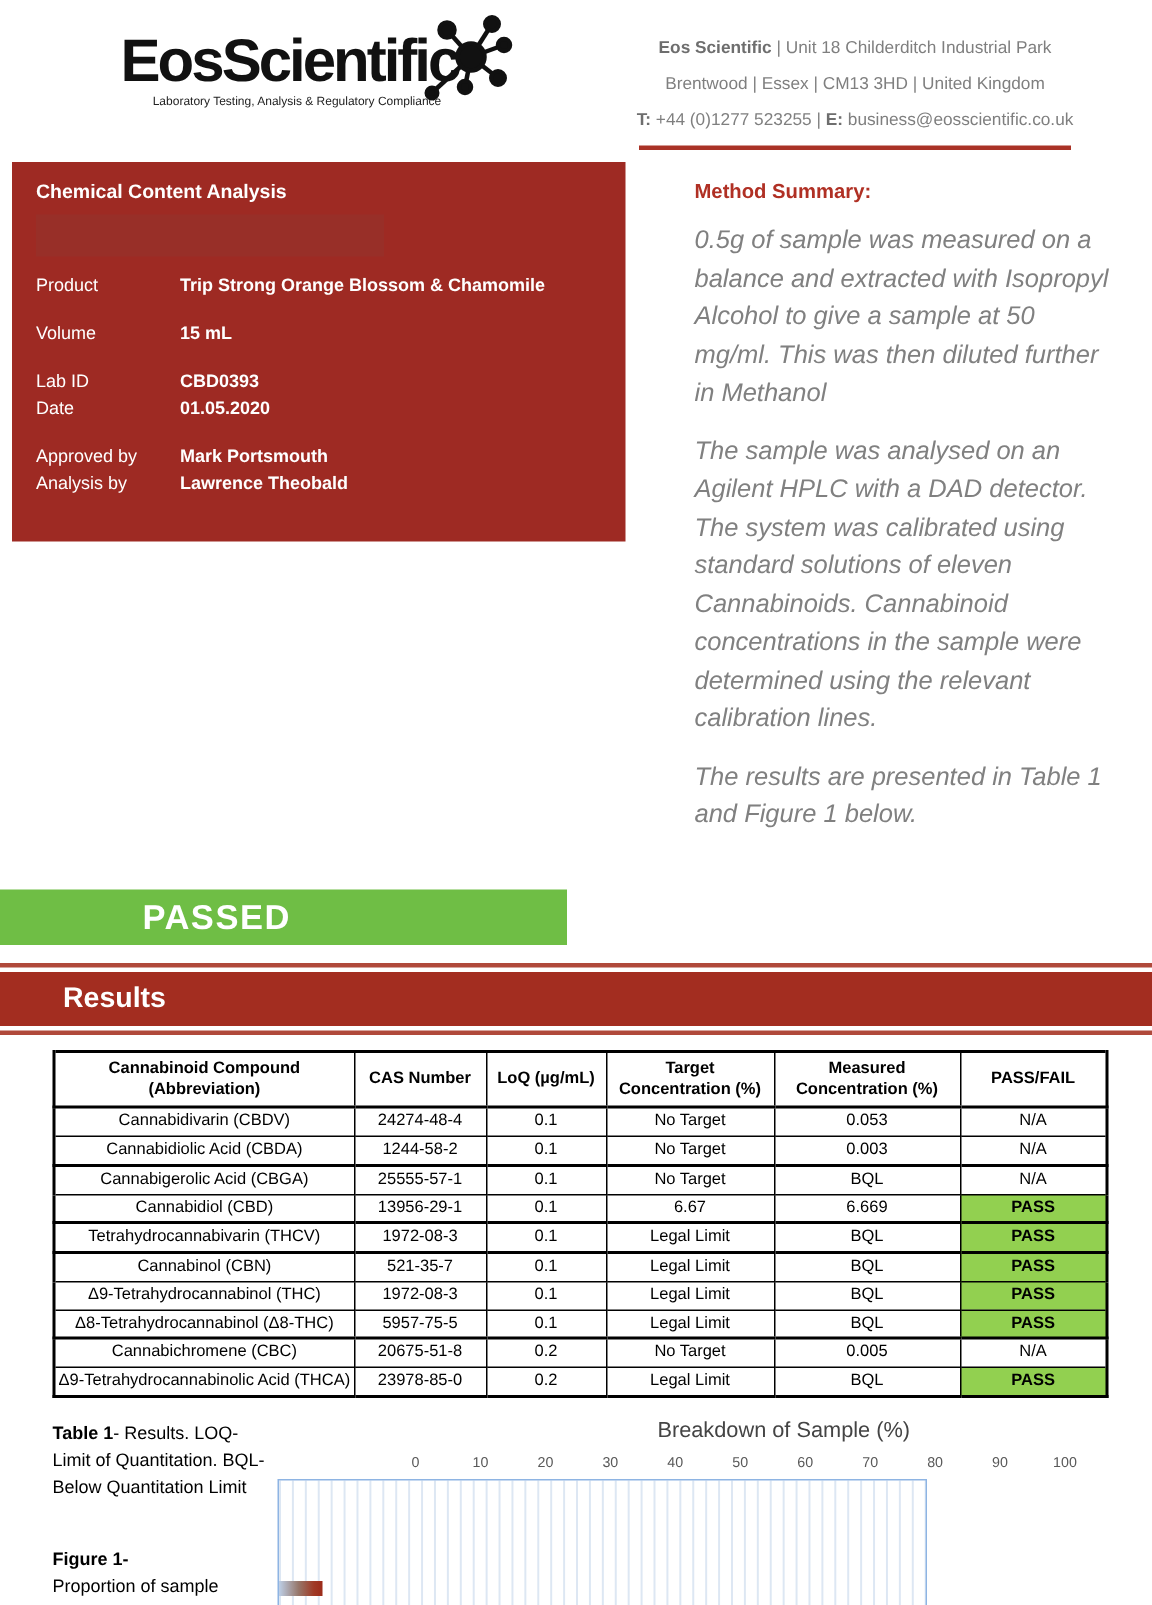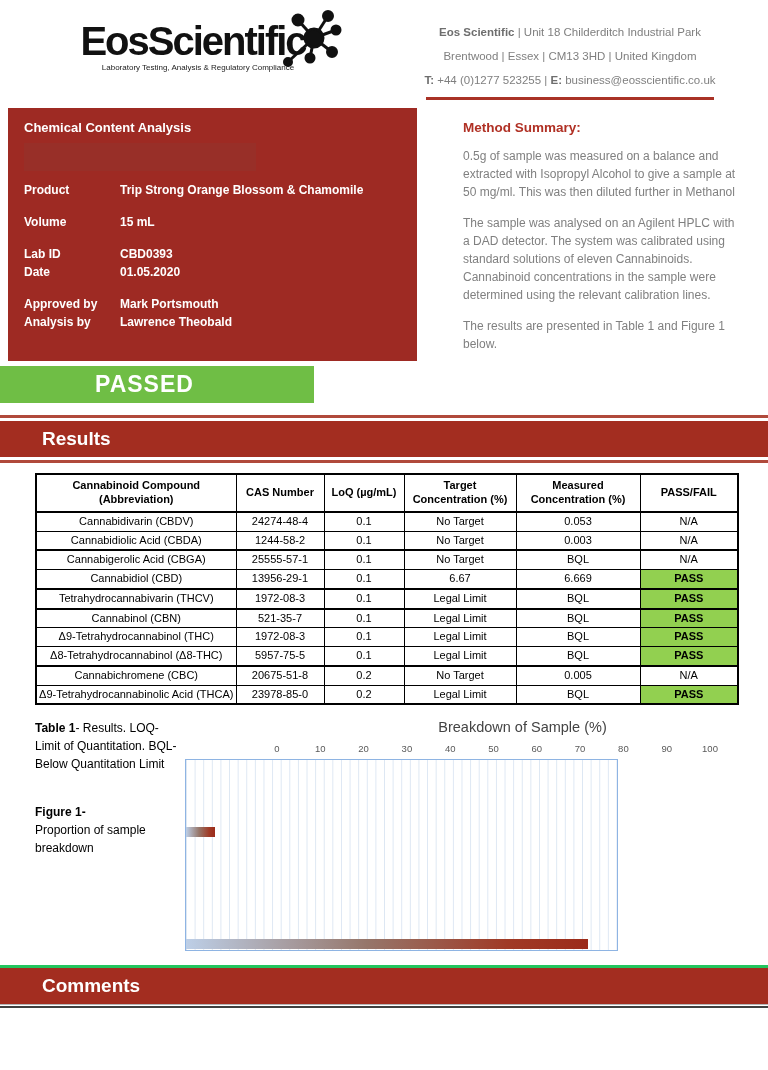--- a/index.html
+++ b/index.html
@@ -23,28 +23,28 @@
   .contact-col b { color:#6e6e6e; }
   .contact-underline { width:288px; height:3px; background:#A93226; margin:5px auto 0; }
 
   
   .main-cols { display:flex; margin-top:8px; align-items:flex-start; }
   .info-box { width:409px; margin-left:8px; background:var(--box-red); color:#fff; padding:12px 10px 16px 16px; min-height:215px; }
   .info-title { font-size:13px; font-weight:bold; }
   .info-redact { width:232px; height:28px; background:rgba(255,255,255,0.04); box-shadow:inset 0 0 0 200px rgba(0,0,0,0.05); margin:8px 0 10px; }
   .info-group { margin-bottom:13px; }
   .info-row { display:flex; font-size:12px; line-height:1.55; }
-  .info-row .lbl { width:96px; flex:none; font-weight:bold; }
+  .info-row .lbl { width:96px; flex:none; font-weight:normal; }
   .info-row .val { font-weight:bold; }
   .method-col { flex:1; padding:0 28px 0 46px; }
   .method-title { font-size:13.5px; font-weight:bold; color:#B03024; margin:12px 0 12px; }
-  .method-col p { font-size:12px; color:var(--gray-text); line-height:1.5; margin-bottom:13px; }
-
-  
-  .passed { margin-top:0; width:314px; height:37px; background:var(--green);
+  .method-col p { font-size:17px; color:var(--gray-text); line-height:1.5; margin-bottom:13px;font-style:italic; }
+
+  
+  .passed { margin-top:24px; width:378px; height:37px; background:var(--green);
     color:#fff; font-size:23px; font-weight:bold; letter-spacing:1px;
     line-height:37px; padding-left:95px; border-top:4px solid #65B53C; border-top-width:0; }
 
   
   .banner-wrap { margin-top:12px; }
   .thin-line { height:3px; background:var(--line-red); }
   .banner { height:36px; background:var(--dark-red); color:#fff; font-size:19px; font-weight:bold;
     line-height:36px; padding-left:42px; margin:3px 0; }
   .gray-dline { border-top:1px solid #b5b5b5; border-bottom:2px solid #3f3f3f; height:4px; }
 

